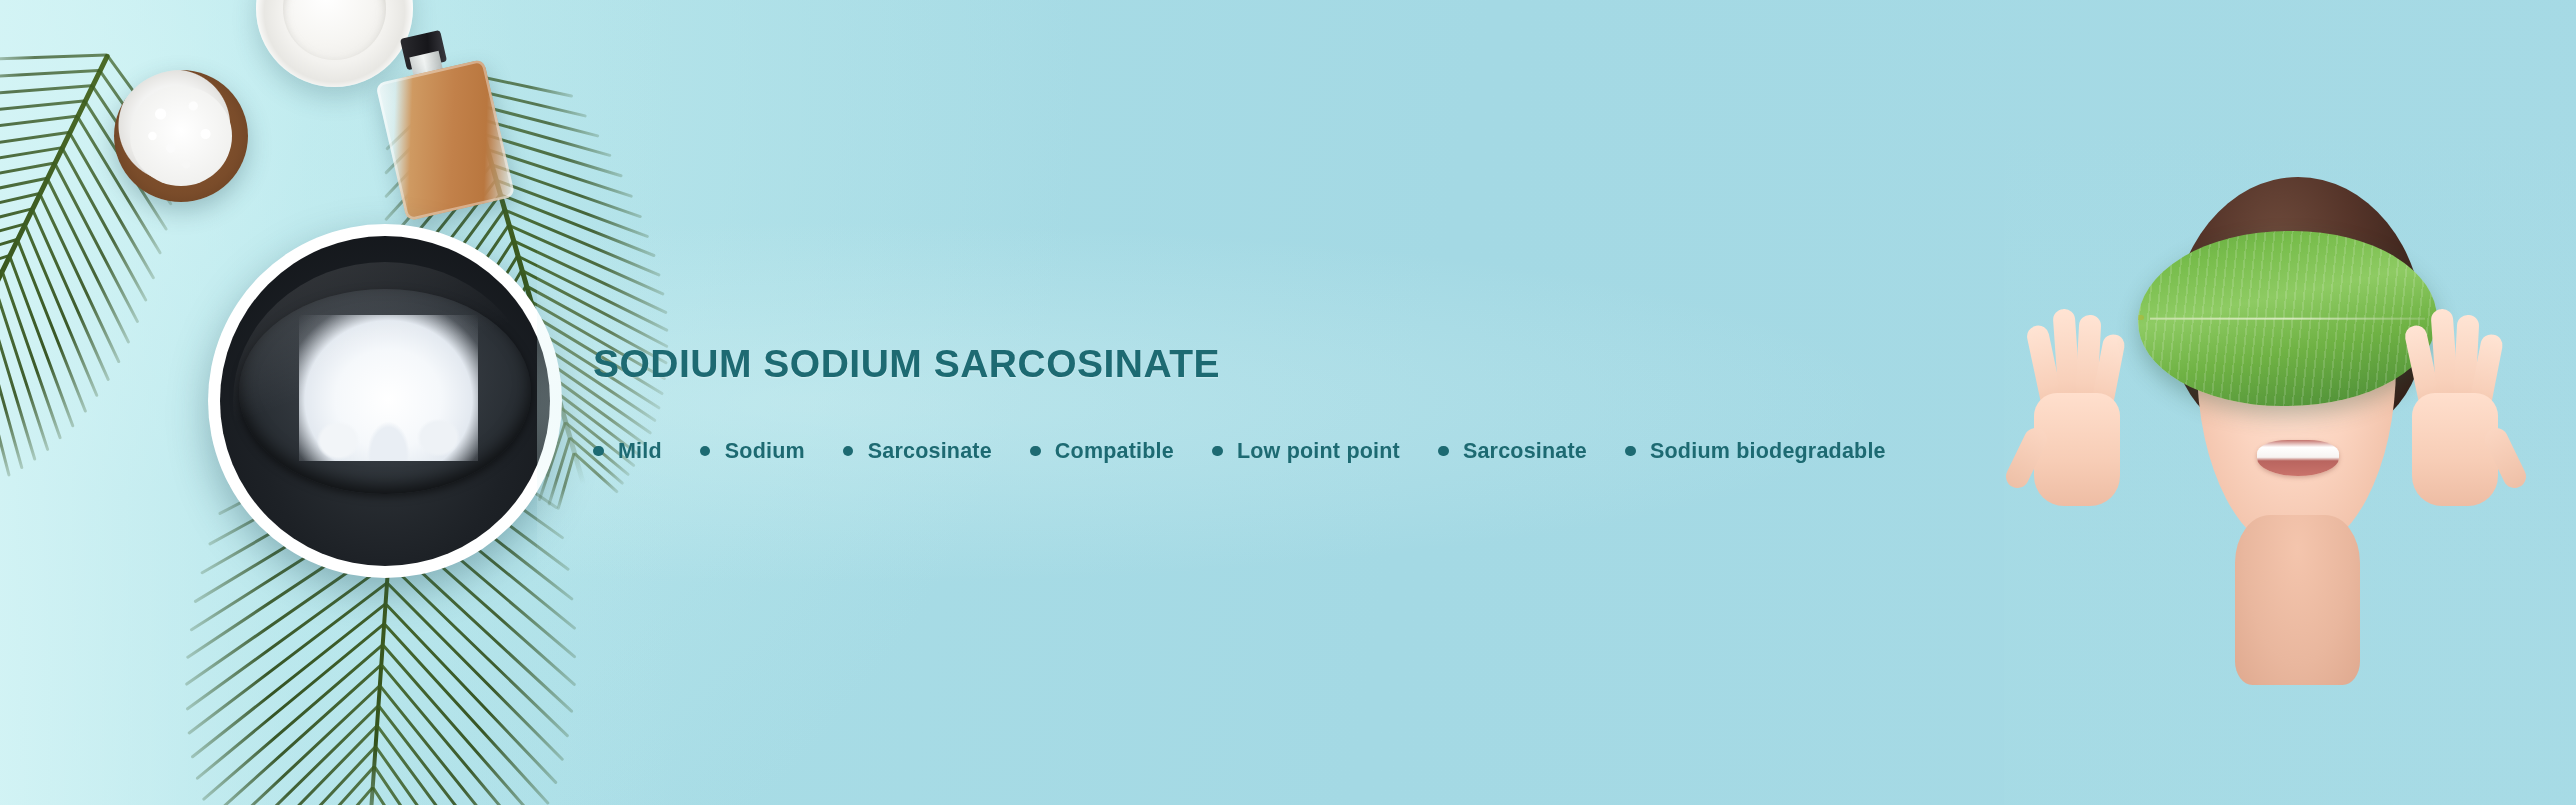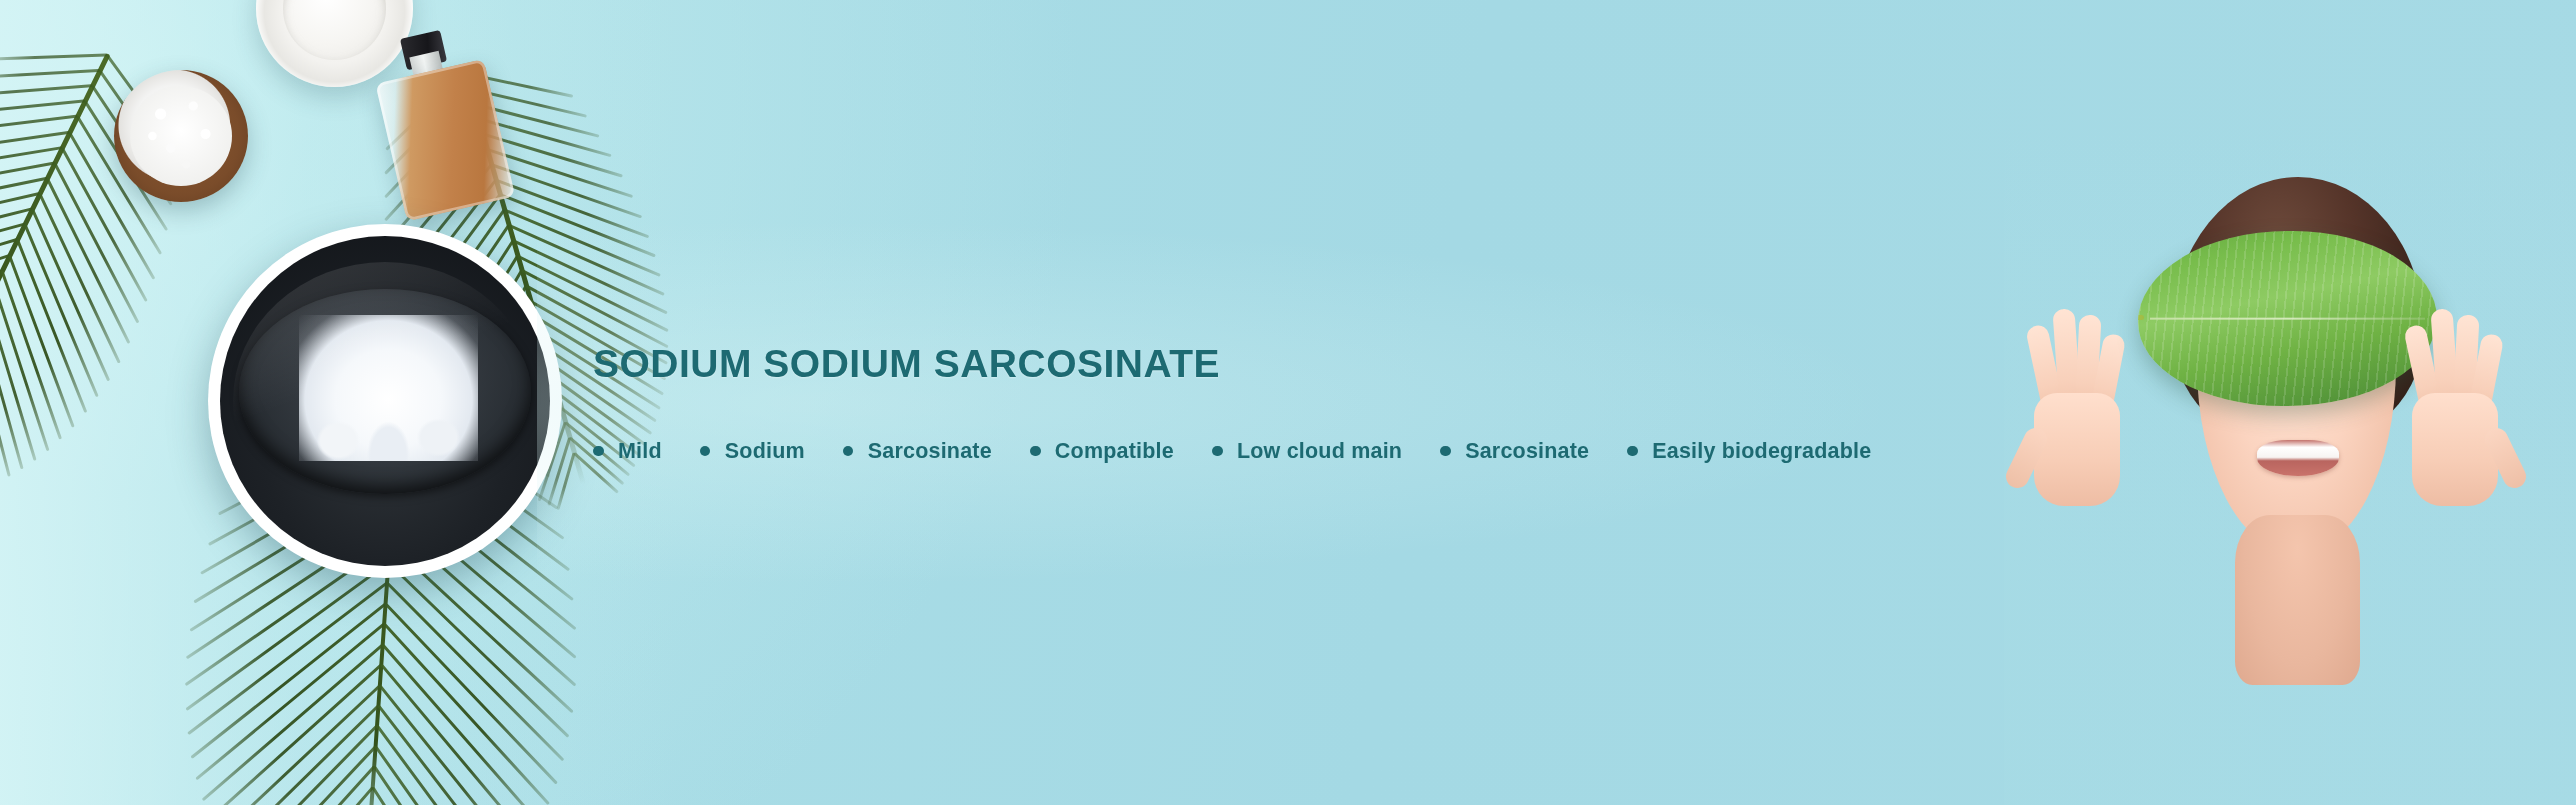--- a/index.html
+++ b/index.html
@@ -512,26 +512,26 @@
         <div class="feature">
           <span class="dot"></span>
           <span>Sarcosinate</span>
         </div>
         <div class="feature">
           <span class="dot"></span>
           <span>Compatible</span>
         </div>
         <div class="feature">
           <span class="dot"></span>
-          <span>Low cloud main</span>
+          <span>Low point point</span>
         </div>
         <div class="feature">
           <span class="dot"></span>
           <span>Sarcosinate</span>
         </div>
         <div class="feature">
           <span class="dot"></span>
-          <span>Easily biodegradable</span>
+          <span>Sodium biodegradable</span>
         </div>
       </div>
   </div>
 </div>
 
 
 </body></html>

